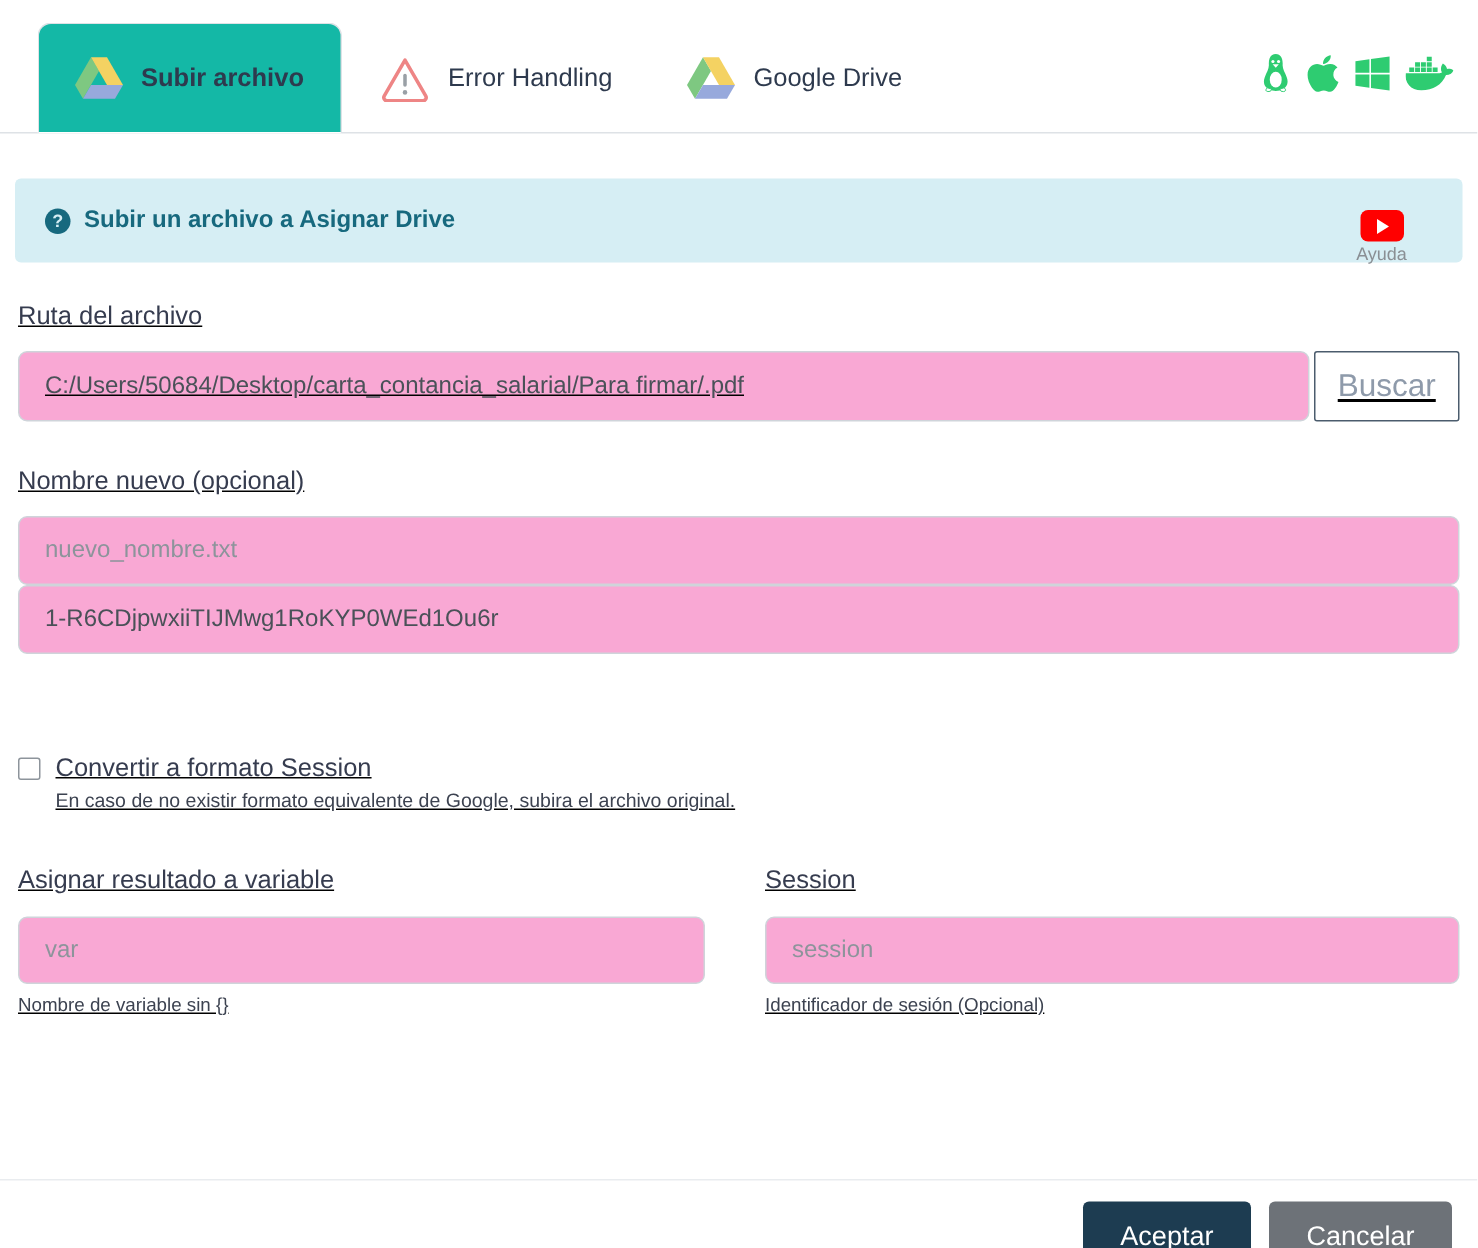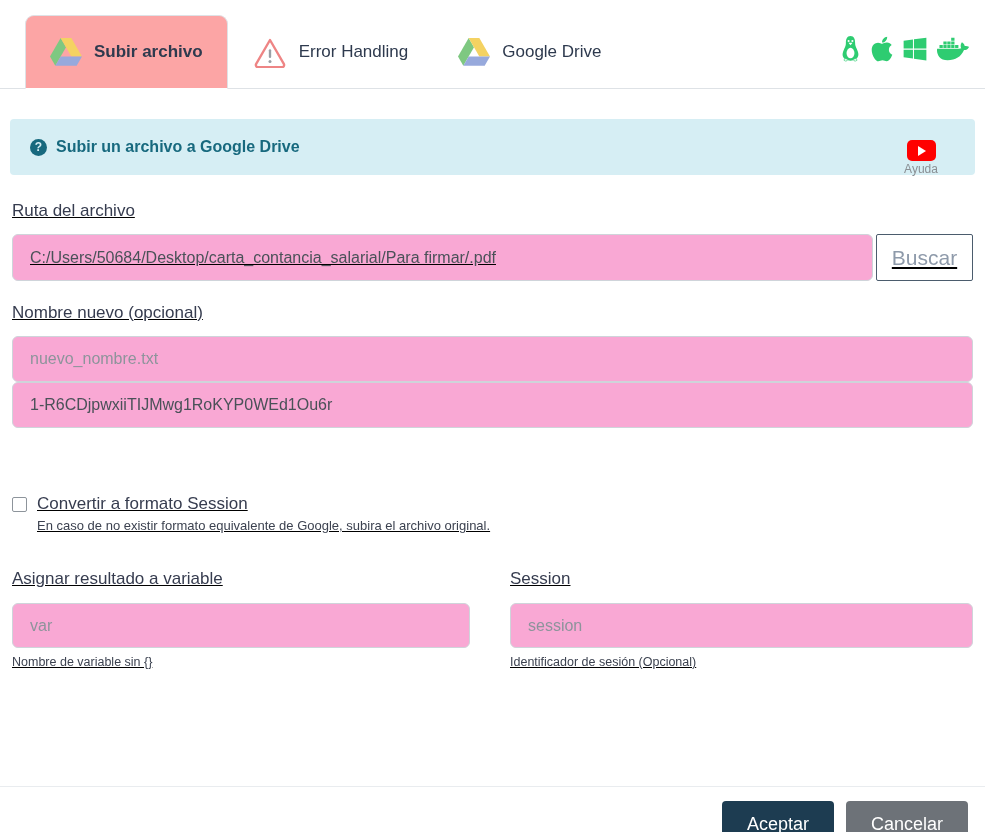--- a/index.html
+++ b/index.html
@@ -6,21 +6,21 @@
   html, body { width: 985px; height: 832px; overflow: hidden; background: #fff;
     font-family: "Liberation Sans", sans-serif; position: relative; }
 
   
   .tabbar { display: flex; align-items: stretch; padding-top: 15px;
     border-bottom: 1px solid #dee2e6; height: 89px; position: relative; }
   .tab { display: flex; align-items: center; gap: 12px; padding: 0 24px;
     font-size: 17px; color: #2e3a4e; cursor: pointer; margin-bottom: -1px;
     border: 1px solid transparent; border-radius: 9px 9px 0 0; }
   .tab.active { margin-left: 25px; border-color: #dee2e6; border-bottom-color: #fff;
-    background: #fca5a5; font-weight: 600; }
+    background: #14b8a6; font-weight: 600; }
   .tab .ticon { display: inline-flex; align-items: center; }
   .platform-icons { position: absolute; right: 16px; top: 34px; display: flex;
     align-items: center; gap: 9px; }
   .platform-icons svg { display: block; }
 
   
   .banner { margin: 30px 10px 0 10px; background: #d6eef4; border-radius: 4px;
     padding: 19px 20px; position: relative; height: 56px; }
   .banner-inner { display: flex; align-items: center; gap: 9px; color: #17697e;
     font-size: 16px; font-weight: 600; }
@@ -135,37 +135,37 @@
       <svg width="32" height="26" viewBox="0 0 640 512">
         <path fill="#2ecc71" d="M349.9 236.3h-66.1v-59.4h66.1v59.4zm0-204.3h-66.1v60.7h66.1V32zm78.2 144.8H362v59.4h66.1v-59.4zm-156.3-72.1h-66.1v60.1h66.1v-60.1zm78.1 0h-66.1v60.1h66.1v-60.1zm276.8 100c-14.4-9.7-47.6-13.2-73.1-8.4-3.3-24-16.7-44.9-41.1-63.7l-14-9.3-9.3 14c-18.4 27.8-23.4 73.6-3.7 103.8-8.7 4.7-25.8 11.1-48.4 10.7H2.4c-8.7 50.8 5.8 116.8 44 162.1 37.1 43.9 92.7 66.2 165.4 66.2 157.4 0 273.9-72.5 328.4-204.2 21.4.4 67.6.1 91.3-45.2 1.5-2.5 6.6-13.2 8.5-17.1l-13.3-8.9zm-511.1-27.9h-66v59.4h66.1v-59.4zm78.1 0h-66.1v59.4h66.1v-59.4zm78.1 0h-66.1v59.4h66.1v-59.4zm-78.1-72.1h-66.1v60.1h66.1v-60.1z"></path>
       </svg>
     </span>
   </div>
 </div>
 
 <div class="banner">
   <div class="banner-inner">
     <span class="qicon">?</span>
-    <span>Subir un archivo a Google Drive</span>
+    <span>Subir un archivo a Asignar Drive</span>
   </div>
   <div class="yt-block">
     <div class="yt-icon"></div>
     <div class="yt-label">Ayuda</div>
   </div>
 </div>
 
 <div class="form">
 
   <div class="flabel">Ruta del archivo</div>
   <div class="ruta-row">
     <input class="txt" type="text" value="C:/Users/50684/Desktop/carta_contancia_salarial/Para firmar/.pdf" style="">
     <button class="buscar-btn">Buscar</button>
   </div>
 
-  <div class="flabel" style="margin-top:22px;">Nombre nuevo (opcional)</div>
+  <div class="flabel" style="margin-top:30px;">Nombre nuevo (opcional)</div>
   <input class="txt" style="height: 46px;" type="text" placeholder="nuevo_nombre.txt">
 
   <input class="txt" style="height: 46px;" type="text" value="1-R6CDjpwxiiTIJMwg1RoKYP0WEd1Ou6r">
 
   <div class="check-section">
     <div class="check-row">
       <span class="checkbox"></span>
       <span class="check-label">Convertir a formato Session</span>
     </div>
     <div class="check-help">En caso de no existir formato equivalente de Google, subira el archivo original.</div>

